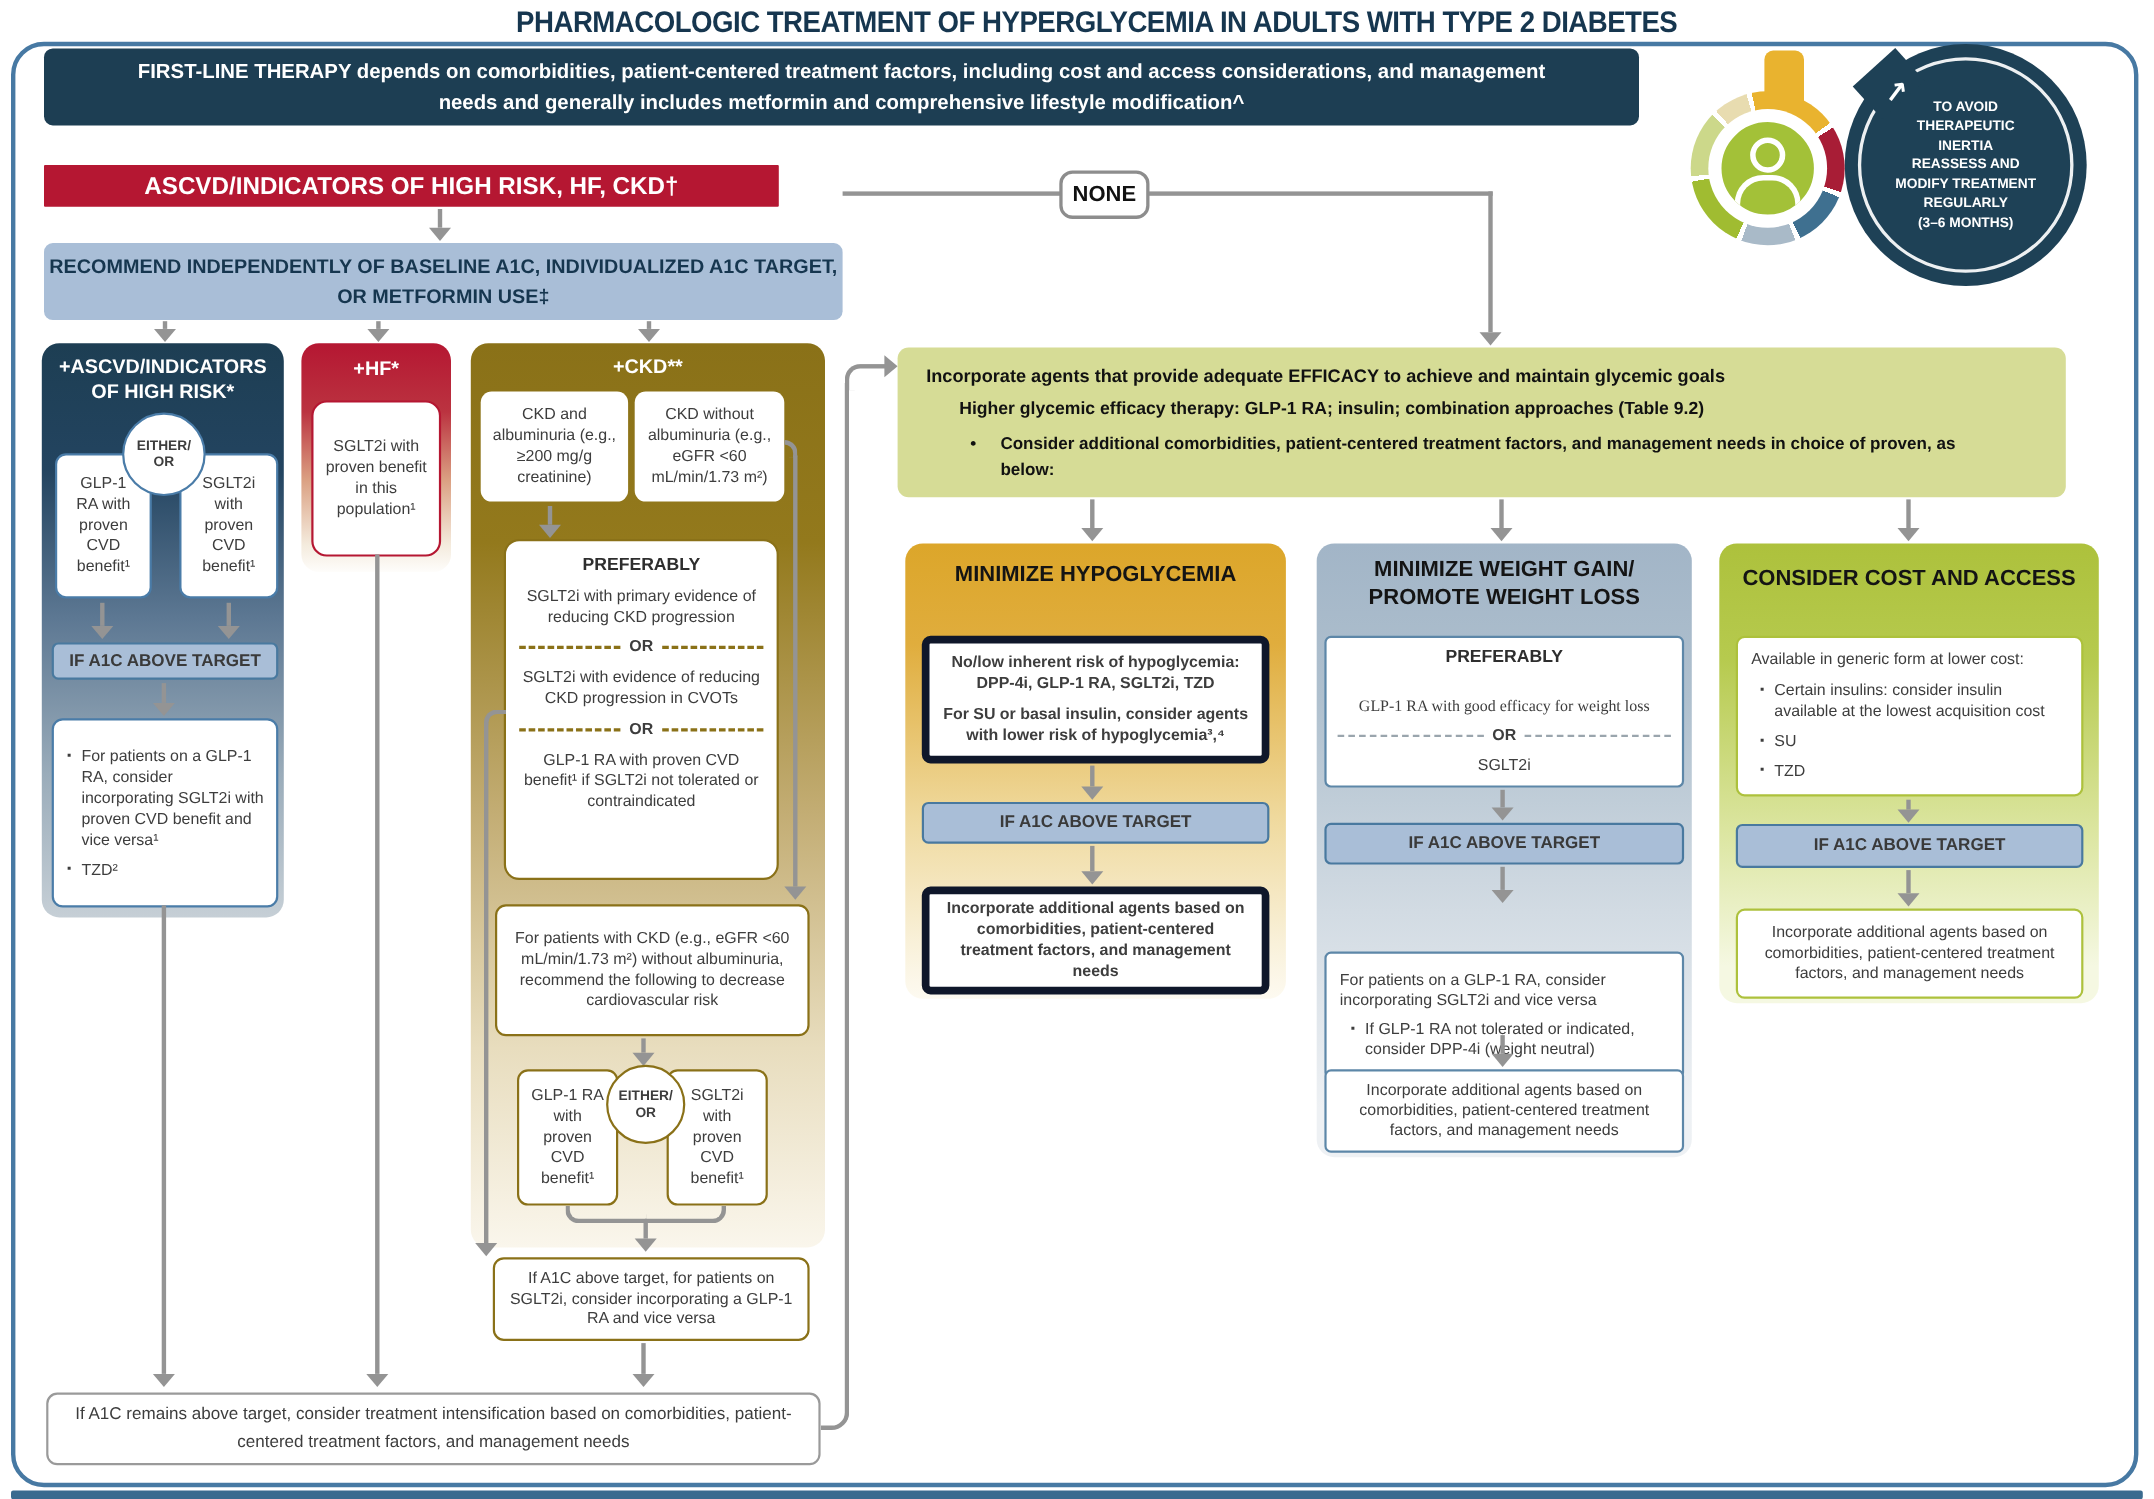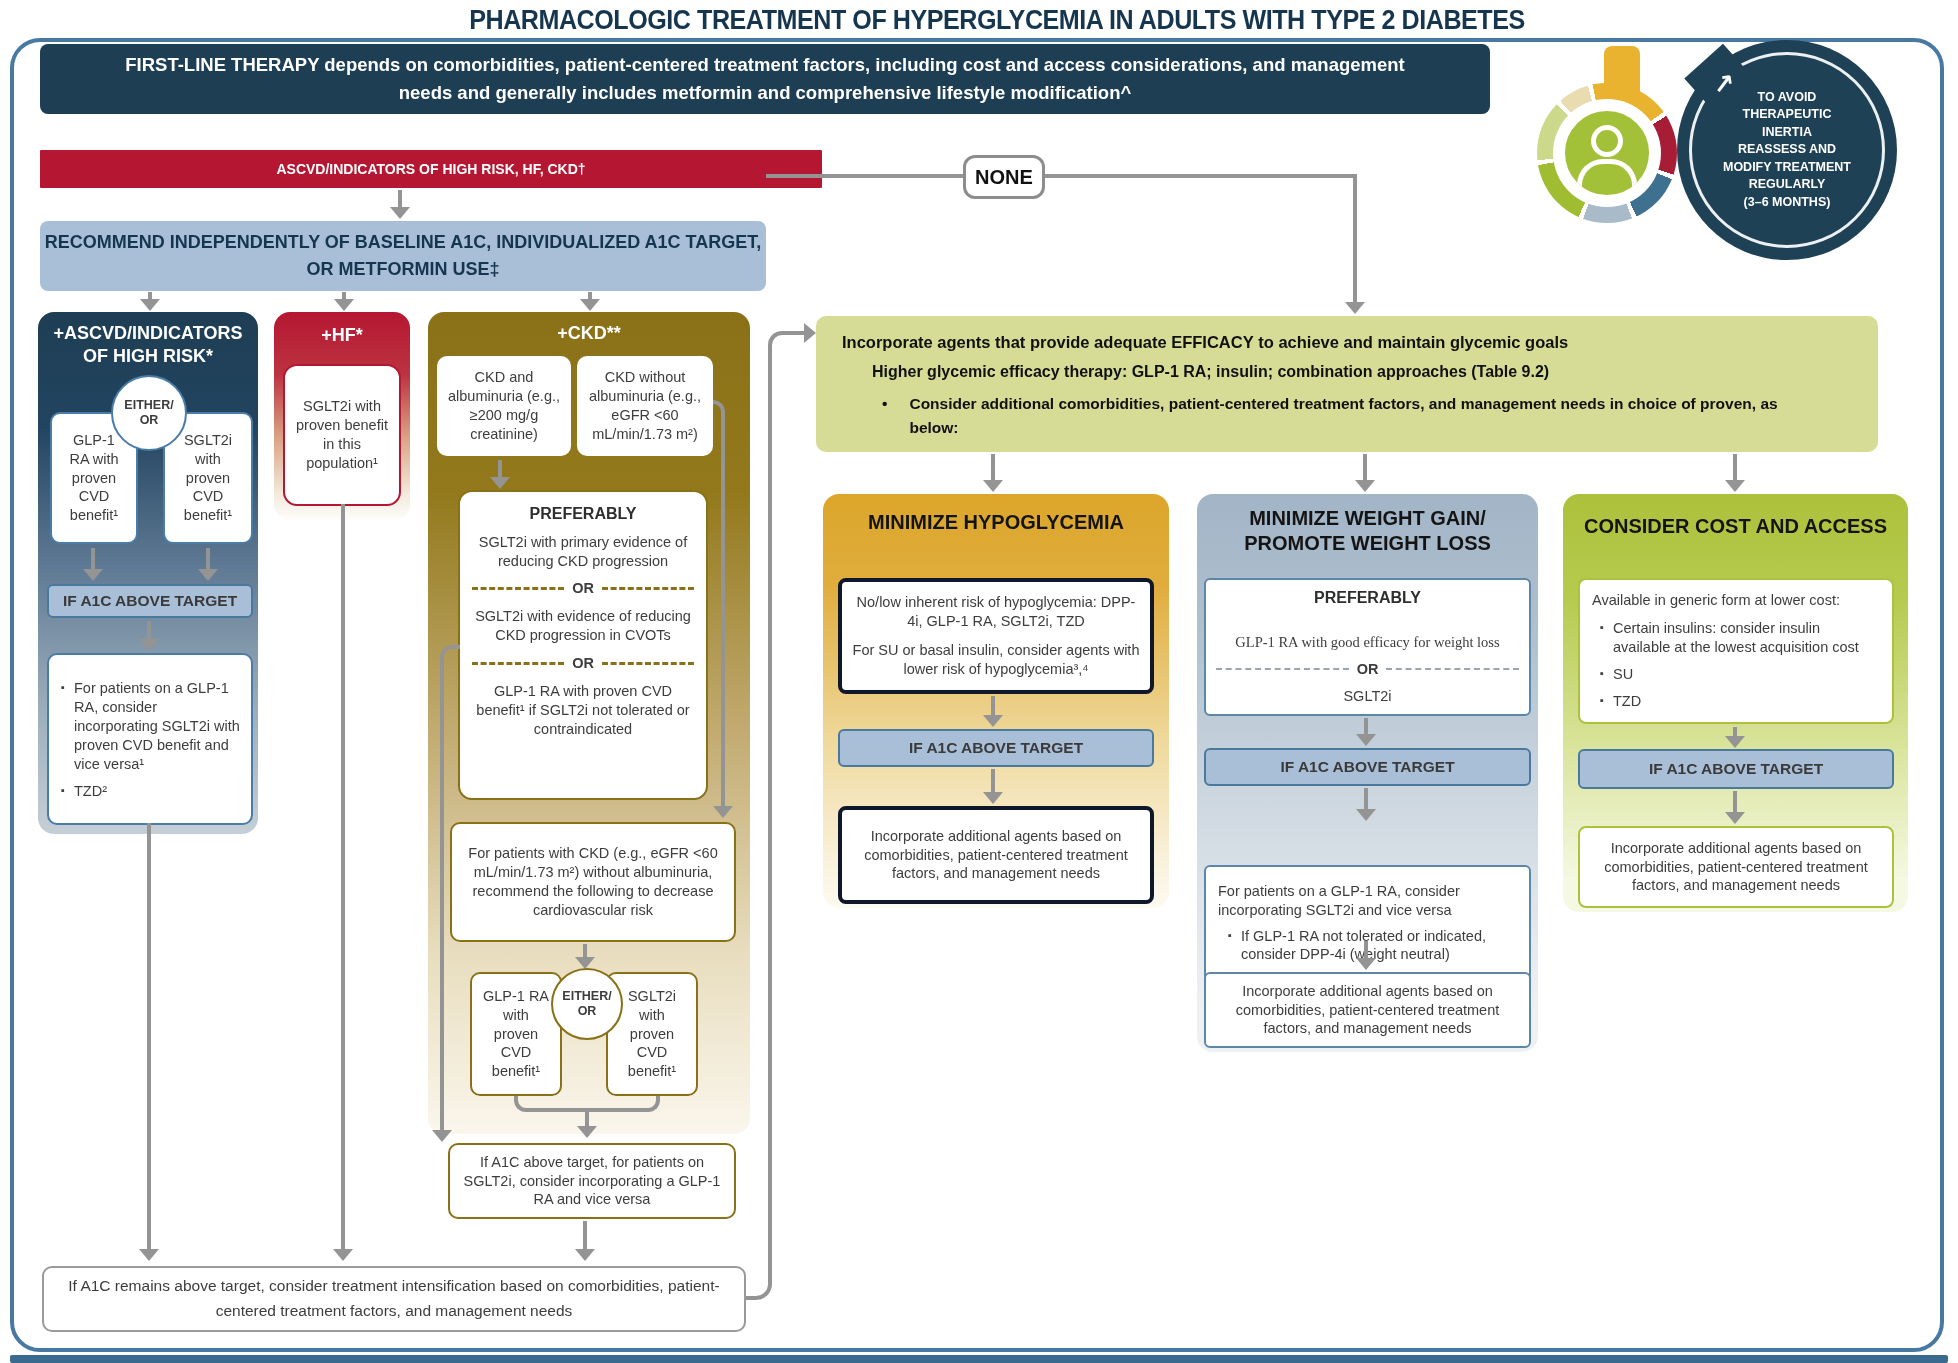--- a/index.html
+++ b/index.html
@@ -11,22 +11,22 @@
   .frame{left:10px;top:38px;width:1934px;height:1314px;border:4px solid #4779a3;border-radius:30px;}
   .bottom-strip{left:10px;top:1355px;width:1938px;height:8px;background:#3a6b8f;border-radius:2px;}
   .title{left:50%;top:5px;transform:translateX(-50%) scaleX(0.93);white-space:nowrap;
          background:#fff;padding:0 26px;margin:0;font-size:27px;font-weight:bold;color:#16364f;
          letter-spacing:-0.5px;z-index:5;}
 
   
   .navy-banner{left:40px;top:44px;width:1450px;height:70px;background:#1d3e53;border-radius:8px;
                color:#fff;font-weight:bold;font-size:18.5px;line-height:1.5;display:flex;
                align-items:center;justify-content:center;text-align:center;padding:0 70px;}
-  .risk-banner{left:40px;top:150px;width:782px;height:38px;background:#b51732;border-radius:1px;
-               color:#fff;font-weight:bold;font-size:14px;display:flex;align-items:center;justify-content:center;}
+  .risk-banner{left:40px;top:150px;width:668px;height:38px;background:#b51732;border-radius:1px;
+               color:#fff;font-weight:bold;font-size:22px;display:flex;align-items:center;justify-content:center;}
   .recommend-banner{left:40px;top:221px;width:726px;height:70px;background:#a9bed7;border-radius:8px;
                color:#16364f;font-weight:bold;font-size:18px;line-height:1.5;display:flex;
                align-items:center;justify-content:center;text-align:center;}
 
   
   .varrow{width:4px;background:#949494;}
   .varrow::after{content:"";position:absolute;top:100%;left:50%;transform:translateX(-50%);
                  border:10px solid transparent;border-top:12px solid #949494;border-bottom:0;}
   .hline{height:4px;background:#949494;}
   .cor{border:0 solid #949494;}
@@ -65,21 +65,21 @@
   .col-weight{left:1197px;top:494px;width:341px;height:558px;
      background:linear-gradient(180deg,#a2b5c7 0%,#afc0ce 25%,#d2dbe3 60%,#eef1f4 92%);}
   .col-cost{left:1563px;top:494px;width:345px;height:418px;
      background:linear-gradient(180deg,#adc13c 0%,#b6ca4e 25%,#dbe59f 62%,#f5f8e2 92%);}
 
   .whead{color:#fff;font-size:18px;line-height:1.25;}
   .bhead{color:#141414;font-size:20px;line-height:1.25;}
 
   .gold-border{border:2px solid #8a7118;}
   .blue-border{border:2px solid #4a7ca8;}
-  .amber-border{border:4px solid #0f172a;}
+  .amber-border{border:7px solid #0f172a;font-weight:bold;}
   .steel-border{border:2px solid #5d87a8;}
   .olive-border{border:2px solid #adc13c;}
   .red-border{border:2.5px solid #b51732;border-radius:14px;}
   .gray-border{border:2px solid #9a9a9a;}
 
   .none-box{left:963px;top:155px;width:82px;height:44px;background:#fff;border:3px solid #8d8d8d;
             border-radius:12px;color:#111;font-weight:bold;font-size:20px;display:flex;
             align-items:center;justify-content:center;z-index:2;}
 
   .eff-box{left:816px;top:316px;width:1062px;height:136px;background:#d6dc96;border-radius:10px;

